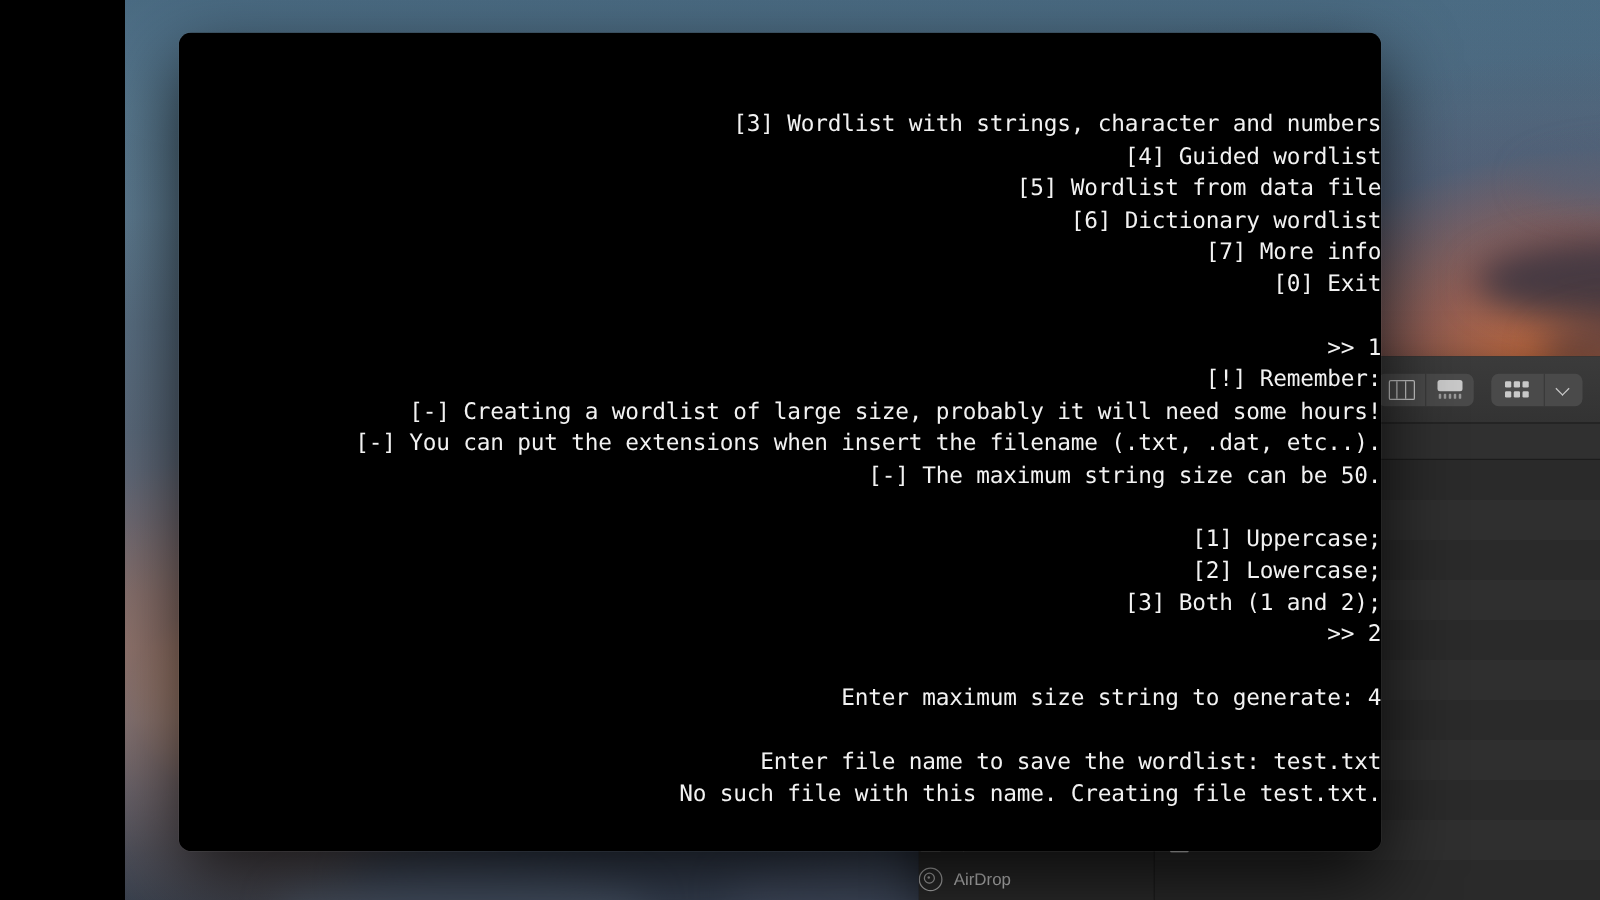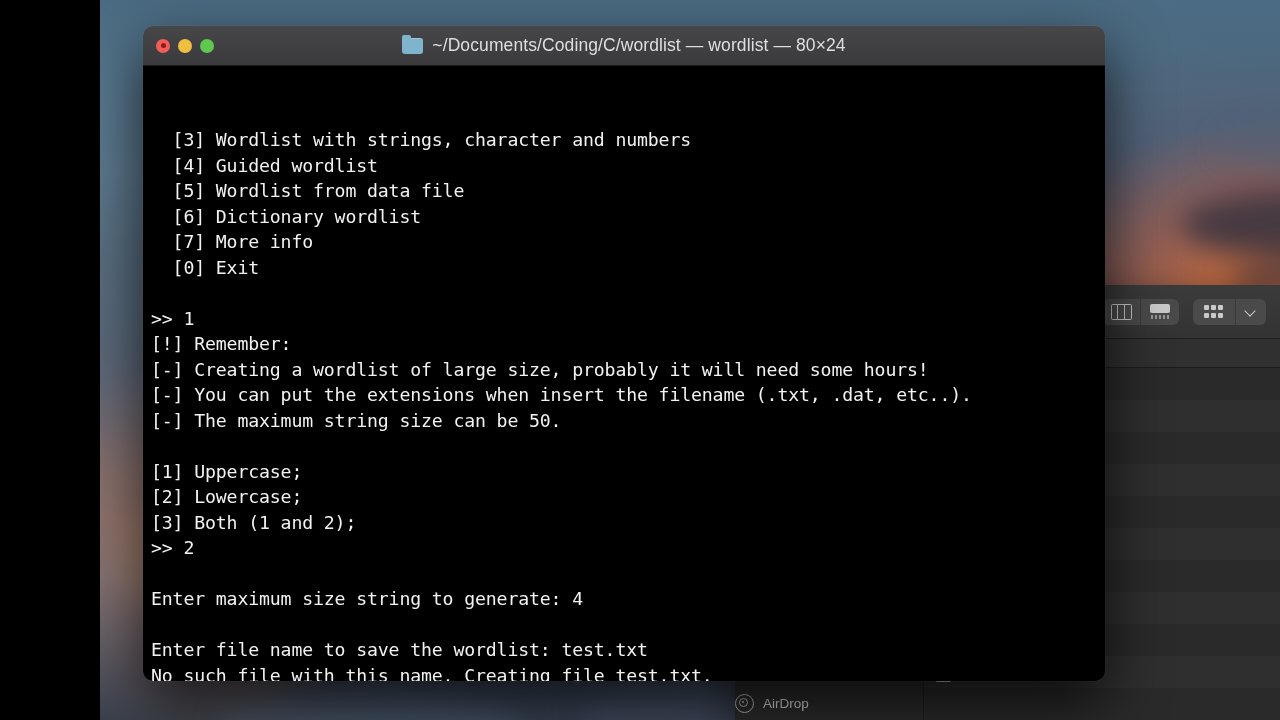--- a/index.html
+++ b/index.html
@@ -396,20 +396,21 @@
     flex: 1;
     background: #000;
     padding: 10px 0 0 8px;
     font-family: "DejaVu Sans Mono", "Liberation Mono", monospace;
     font-size: 18.2px;
     line-height: 25.5px;
     color: #f2f2f2;
     white-space: pre;
     overflow: hidden;
     letter-spacing: -0.15px;
+    text-align: right;
   }
 
   .term-line {
     height: 25.5px;
     white-space: pre;
   }
   .term-blank { height: 25.5px; }
 </style>
 </head>
 <body>
@@ -530,31 +531,20 @@
               <span>test.txt</span>
             </div>
           </div>
       </div>
 
     </div>
   </div>
 
   <div id="terminal-window">
 
-    <div id="terminal-titlebar">
-      <div id="traffic-lights">
-        <div class="tl" id="tl-close"></div>
-        <div class="tl" id="tl-minimize"></div>
-        <div class="tl" id="tl-zoom"></div>
-      </div>
-      <div id="terminal-title">
-        <span class="icon-folder"></span>
-        <span>~/Documents/Coding/C/wordlist — wordlist — 80×24</span>
-      </div>
-    </div>
 
     <div id="terminal-screen">
       <div id="term-lines"><div class="term-line">  [3] Wordlist with strings, character and numbers</div><div class="term-line">  [4] Guided wordlist</div><div class="term-line">  [5] Wordlist from data file</div><div class="term-line">  [6] Dictionary wordlist</div><div class="term-line">  [7] More info</div><div class="term-line">  [0] Exit</div><div class="term-blank"></div><div class="term-line">&gt;&gt; 1</div><div class="term-line">[!] Remember:</div><div class="term-line">[-] Creating a wordlist of large size, probably it will need some hours!</div><div class="term-line">[-] You can put the extensions when insert the filename (.txt, .dat, etc..).</div><div class="term-line">[-] The maximum string size can be 50.</div><div class="term-blank"></div><div class="term-line">[1] Uppercase;</div><div class="term-line">[2] Lowercase;</div><div class="term-line">[3] Both (1 and 2);</div><div class="term-line">&gt;&gt; 2</div><div class="term-blank"></div><div class="term-line">Enter maximum size string to generate: 4</div><div class="term-blank"></div><div class="term-line">Enter file name to save the wordlist: test.txt</div><div class="term-line">No such file with this name. Creating file test.txt.</div></div>
       
     </div>
 
   </div>
 
 </div>
 

